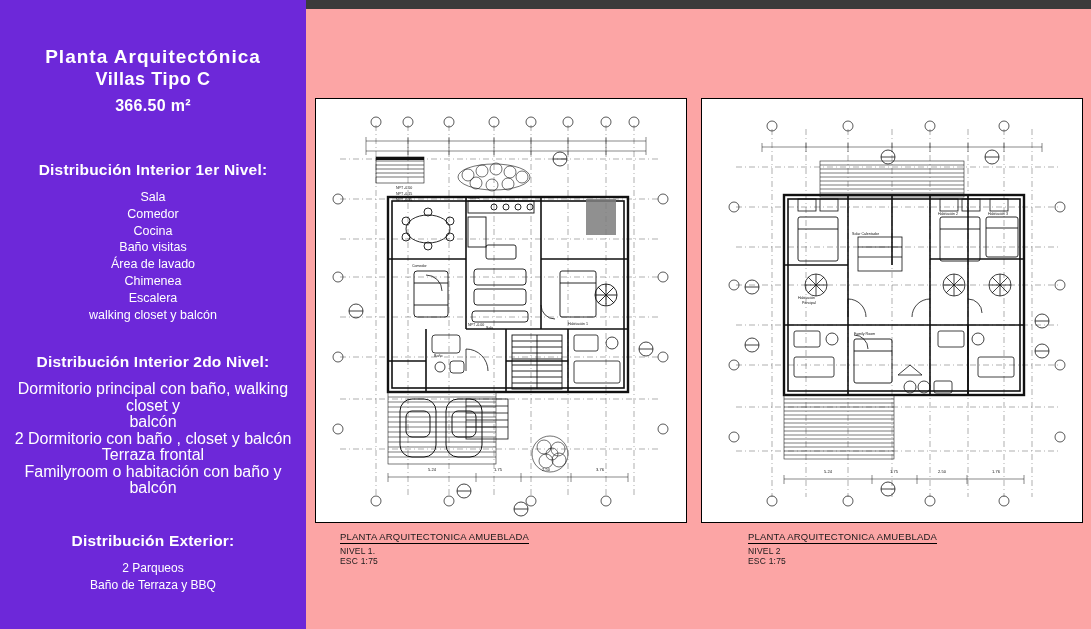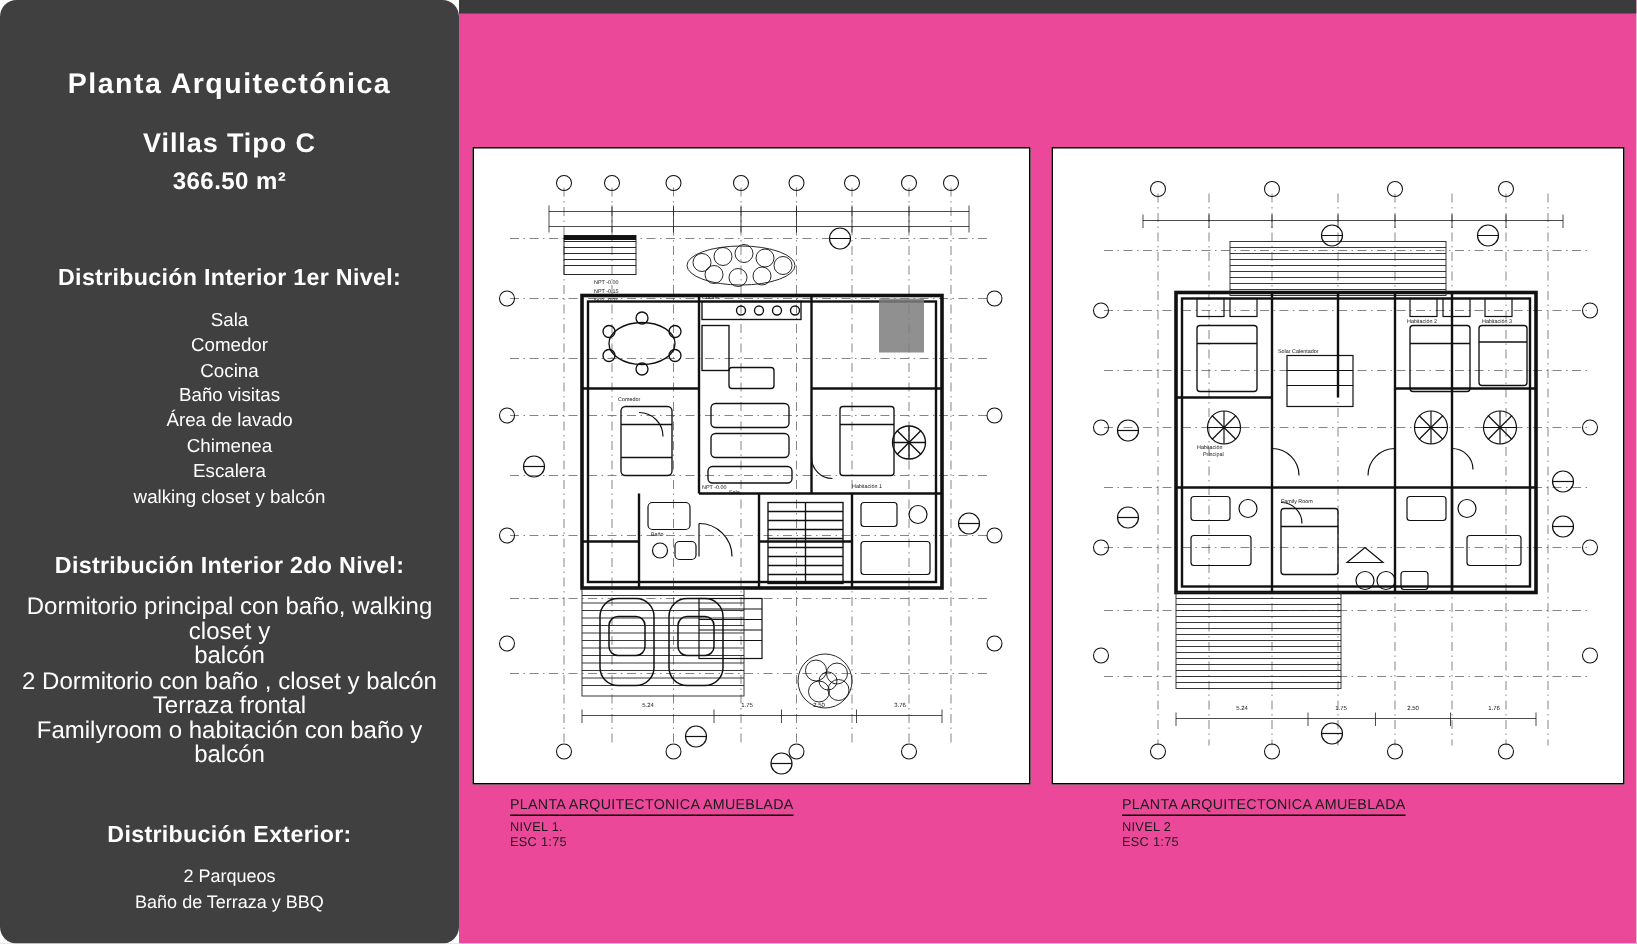--- a/index.html
+++ b/index.html
@@ -13,32 +13,31 @@
   #page {
     position: relative;
     width: 1091px; height: 629px;
     background: #ffffff;
   }
   
   #sidebar {
     position: absolute;
     left: 0; top: 0;
     width: 306px; height: 629px;
-    background: #404040;
+    background: #6d28d9;
     color: #ffffff;
     padding: 0 14px;
-    border-radius: 11px;
   }
   .side-title {
     text-align: center;
     font-weight: bold;
     letter-spacing: 0.3px;
   }
   .side-title .l1 { font-size: 19px; margin-top: 46px; letter-spacing: 1px; }
-  .side-title .l2 { font-size: 18px; margin-top: 17px; letter-spacing: 0.6px; }
+  .side-title .l2 { font-size: 18px; margin-top: 1px; letter-spacing: 0.6px; }
   .side-title .l3 { font-size: 16px; margin-top: 7px; }
   .section {
     margin-top: 46px;
     text-align: center;
   }
   .section.sec2 { margin-top: 30px; }
   .section.sec3 { margin-top: 35px; text-align: center; }
   .section h3 {
     font-size: 15.5px;
     font-weight: bold;
@@ -55,21 +54,21 @@
     font-weight: 400;
   }
   .section.sec2 li { font-size: 16px; line-height: 16.5px; }
   .section.sec3 li { font-size: 12px; line-height: 17px; }
 
   
   #content {
     position: absolute;
     left: 306px; top: 0;
     width: 785px; height: 629px;
-    background: #ec4899;
+    background: #fca5a5;
   }
   .topbar {
     position: absolute;
     left: 0; top: 0; width: 785px; height: 9px;
     background: #3b3b3b;
   }
   .plan-block { position: absolute; }
   #plan1 { left: 9px;  top: 98px; width: 372px; height: 425px; }
   #plan2 { left: 395px; top: 98px; width: 382px; height: 425px; }
   .plan-frame {

